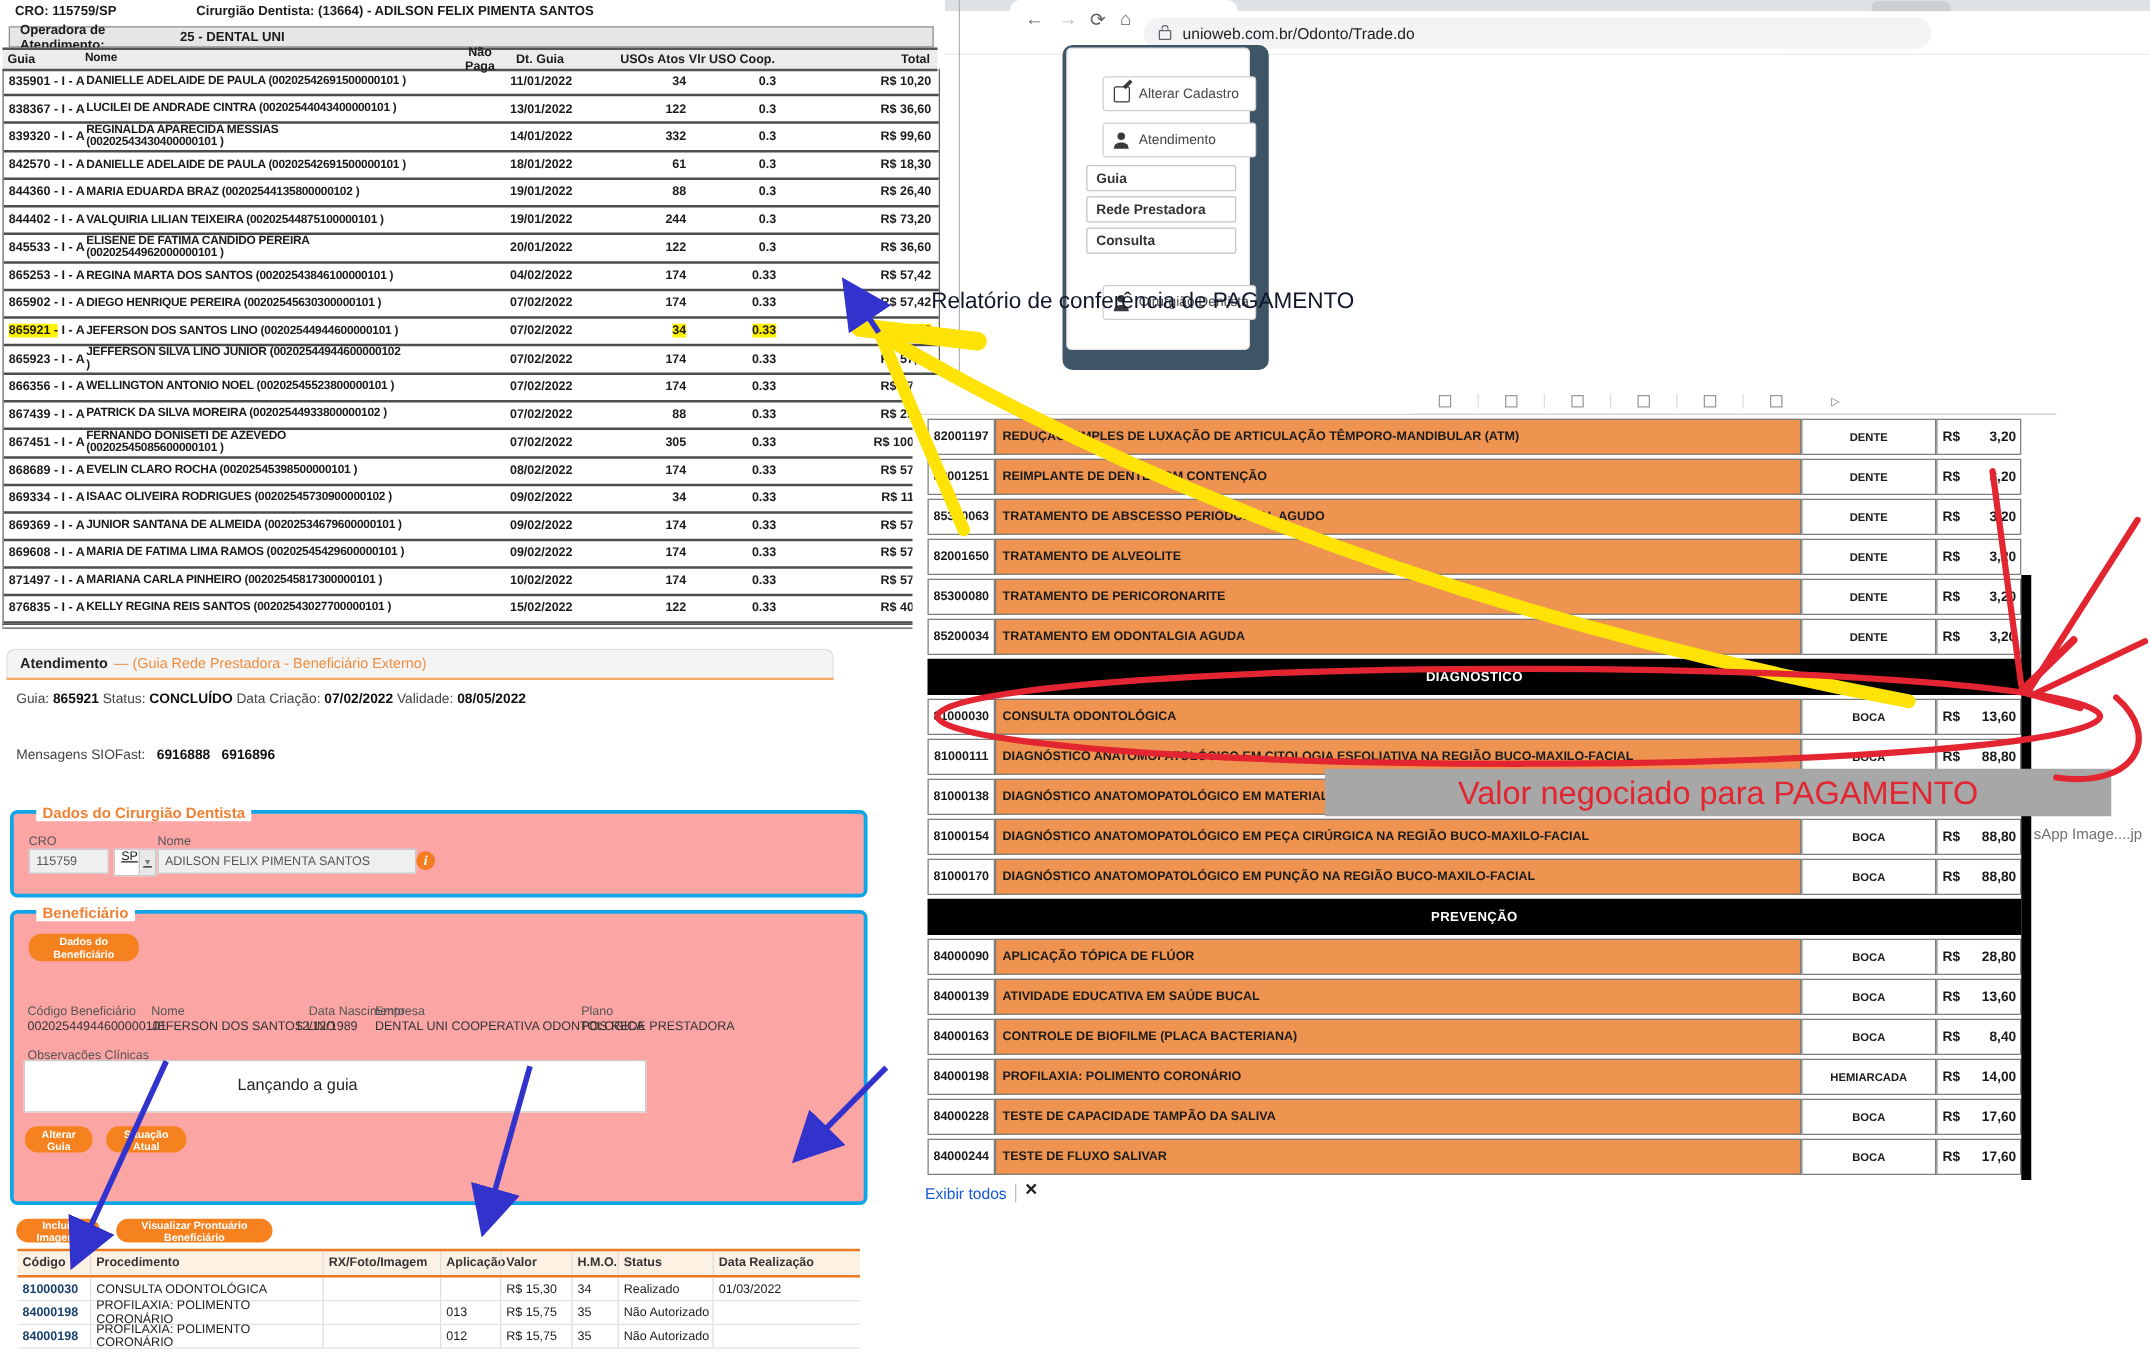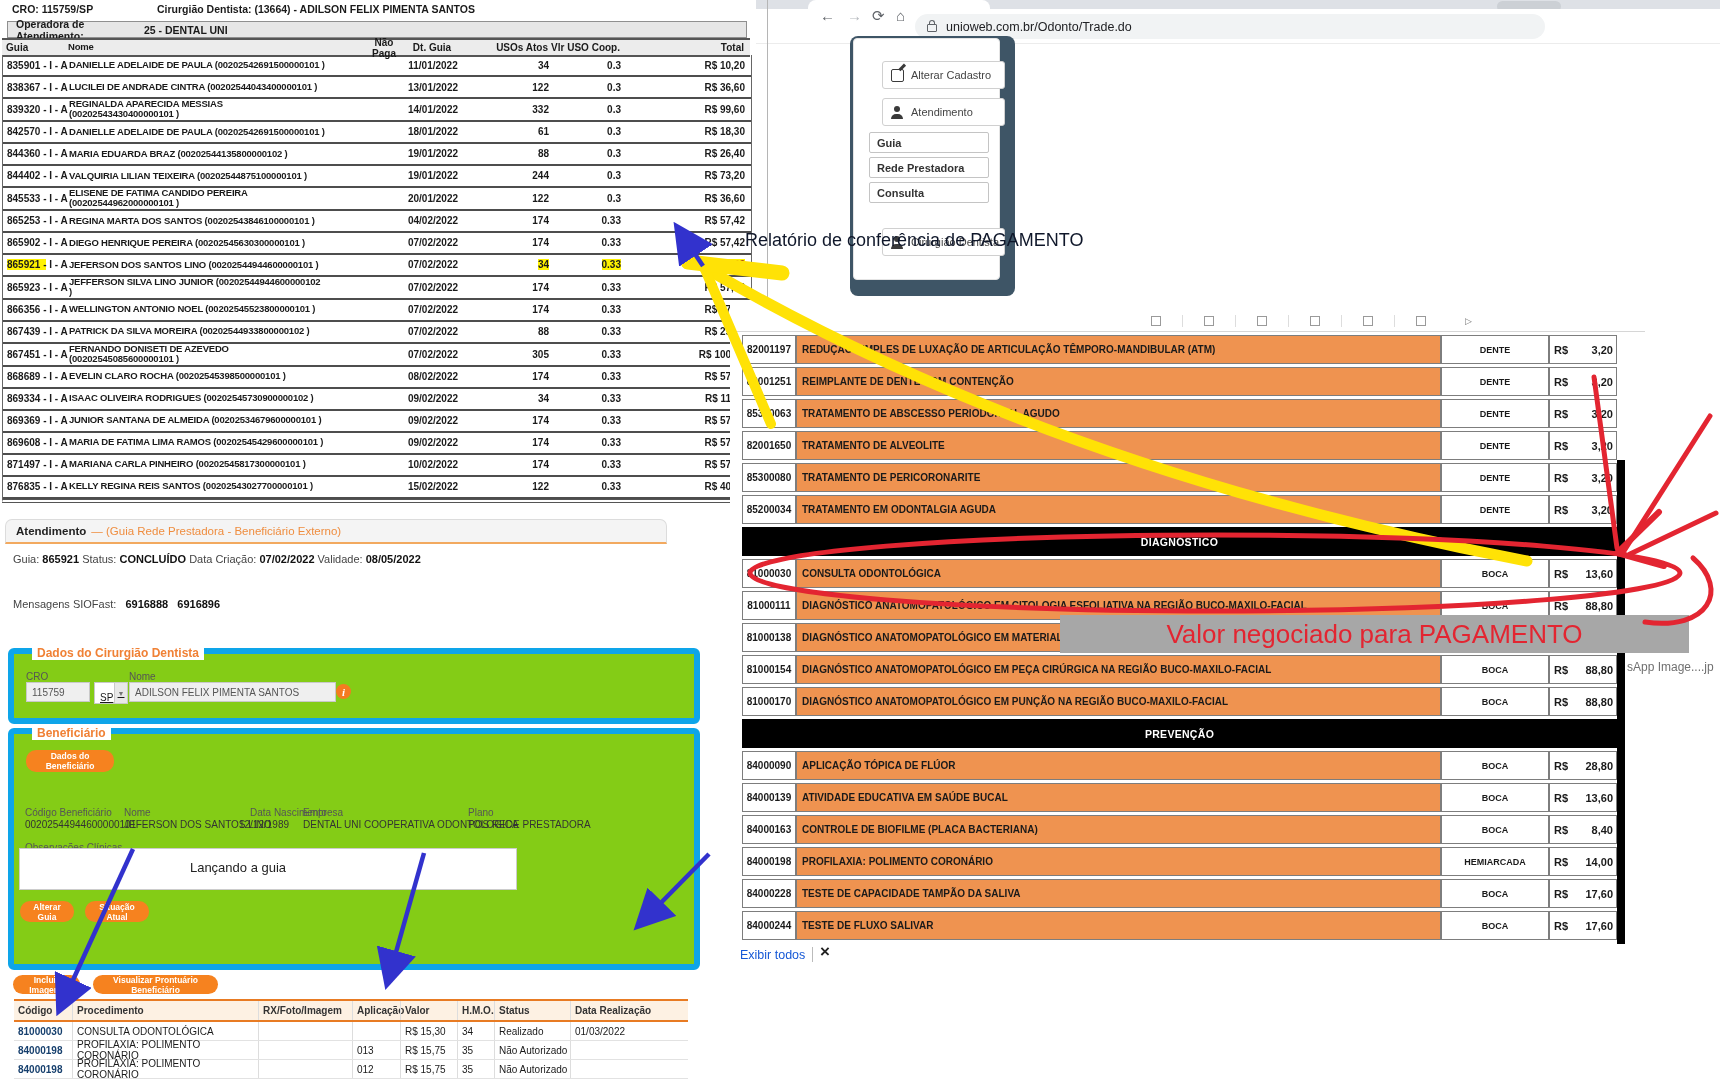--- a/index.html
+++ b/index.html
@@ -32,30 +32,30 @@
   
   #atd-tab{left:5px;top:519px;width:650px;height:22px;background:#f4f4f4;border:1px solid #dcdcdc;
            border-bottom:2px solid #f2a95f;border-radius:7px 7px 0 0;font-size:11.5px;
            display:flex;align-items:center;padding-left:10px;}
   #atd-tab b{color:#222;}
   #atd-tab .sub{color:#ef8d3f;margin-left:5px;}
   #status-line{left:13px;top:553px;font-size:11px;color:#444;}
   #status-line b{color:#111;}
   #sio-line{left:13px;top:598px;font-size:11px;color:#444;}
   #sio-line b{color:#111;margin-left:6px;}
-  .fieldset{border:6px solid #0ea5e9;border-radius:6px;background:#84cc16;}
+  .fieldset{border:3px solid #0ea5e9;border-radius:6px;background:#fca5a5;}
   .legend{position:absolute;top:-8px;left:18px;background:#fff;padding:0 5px;color:#f08135;
           font-size:12px;font-weight:bold;}
   #fs-dent{left:8px;top:648px;width:680px;height:64px;}
   #fs-benef{left:8px;top:728px;width:680px;height:230px;}
   .flabel{position:absolute;font-size:10px;color:#555;}
   .ginput{position:absolute;height:18px;background:#efefef;border:1px solid #c9c9c9;font-size:10px;
           color:#555;padding:0 5px;font-family:"Liberation Sans",sans-serif;}
   .uf-select{position:absolute;width:32px;height:20px;background:#fff;border:1px solid #c9c9c9;
-             font-size:10px;display:flex;align-items:flex-end;text-decoration:underline;}
+             font-size:10px;display:flex;align-items:flex-start;text-decoration:underline;}
   .uf-select .uf{padding-left:5px;flex:1;}
   .uf-select .arr{width:12px;height:100%;background:#e8e8e8;border-left:1px solid #c9c9c9;
                   font-size:7px;color:#777;display:flex;align-items:center;justify-content:center;}
   .info-dot{position:absolute;width:15px;height:15px;border-radius:50%;background:#f47b20;color:#fff;
             font-family:"Liberation Serif",serif;font-style:italic;font-weight:bold;font-size:11px;
             display:flex;align-items:center;justify-content:center;}
   .btn{position:absolute;background:#f6821f;color:#fff;font-weight:bold;border:none;border-radius:10px;
        display:flex;align-items:center;justify-content:center;cursor:pointer;
        font-family:"Liberation Sans",sans-serif;}
   .fval{position:absolute;font-size:10px;color:#333;}

